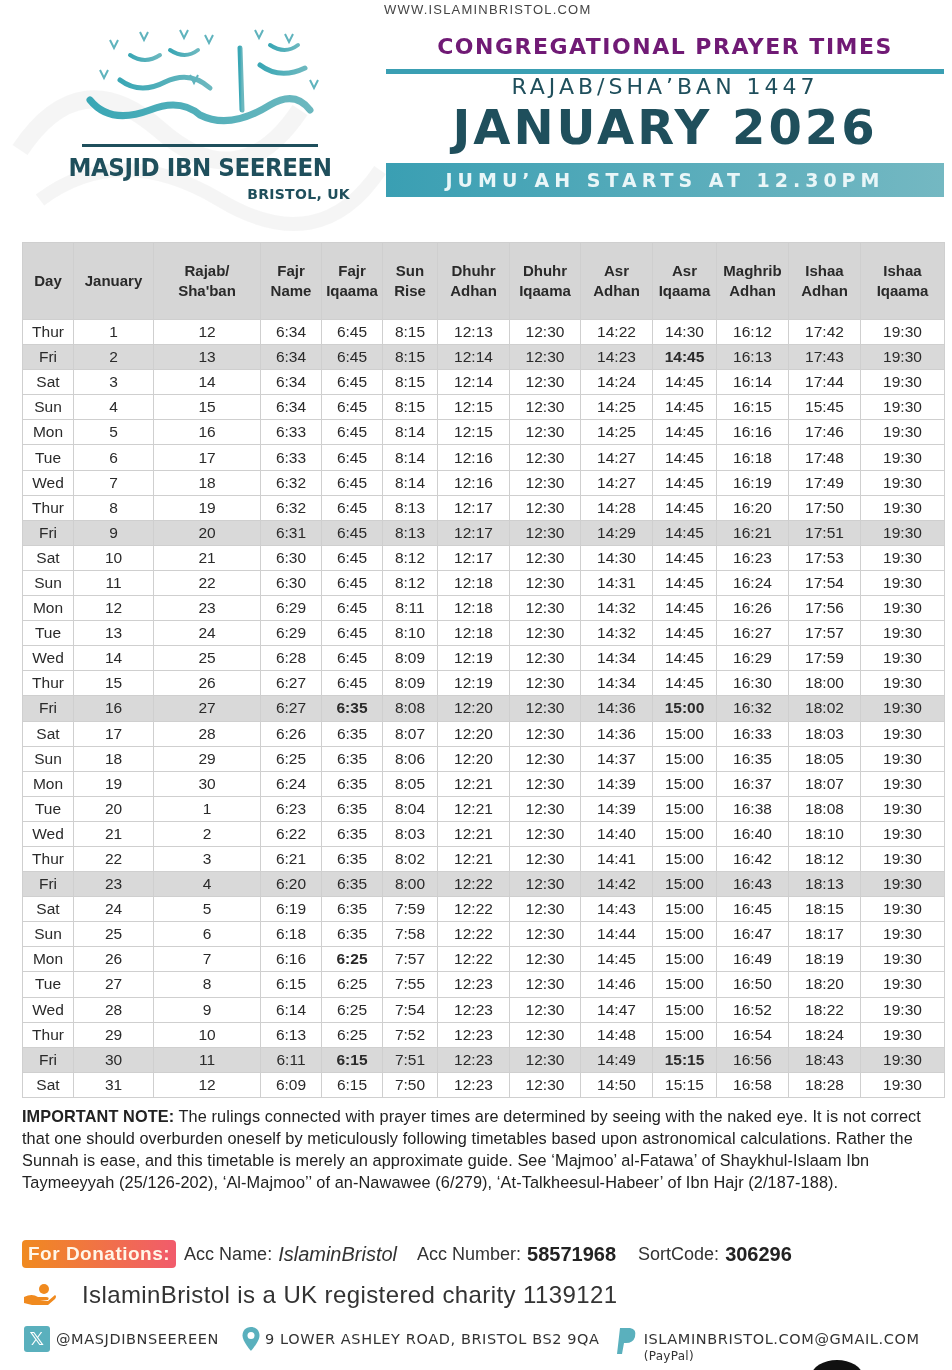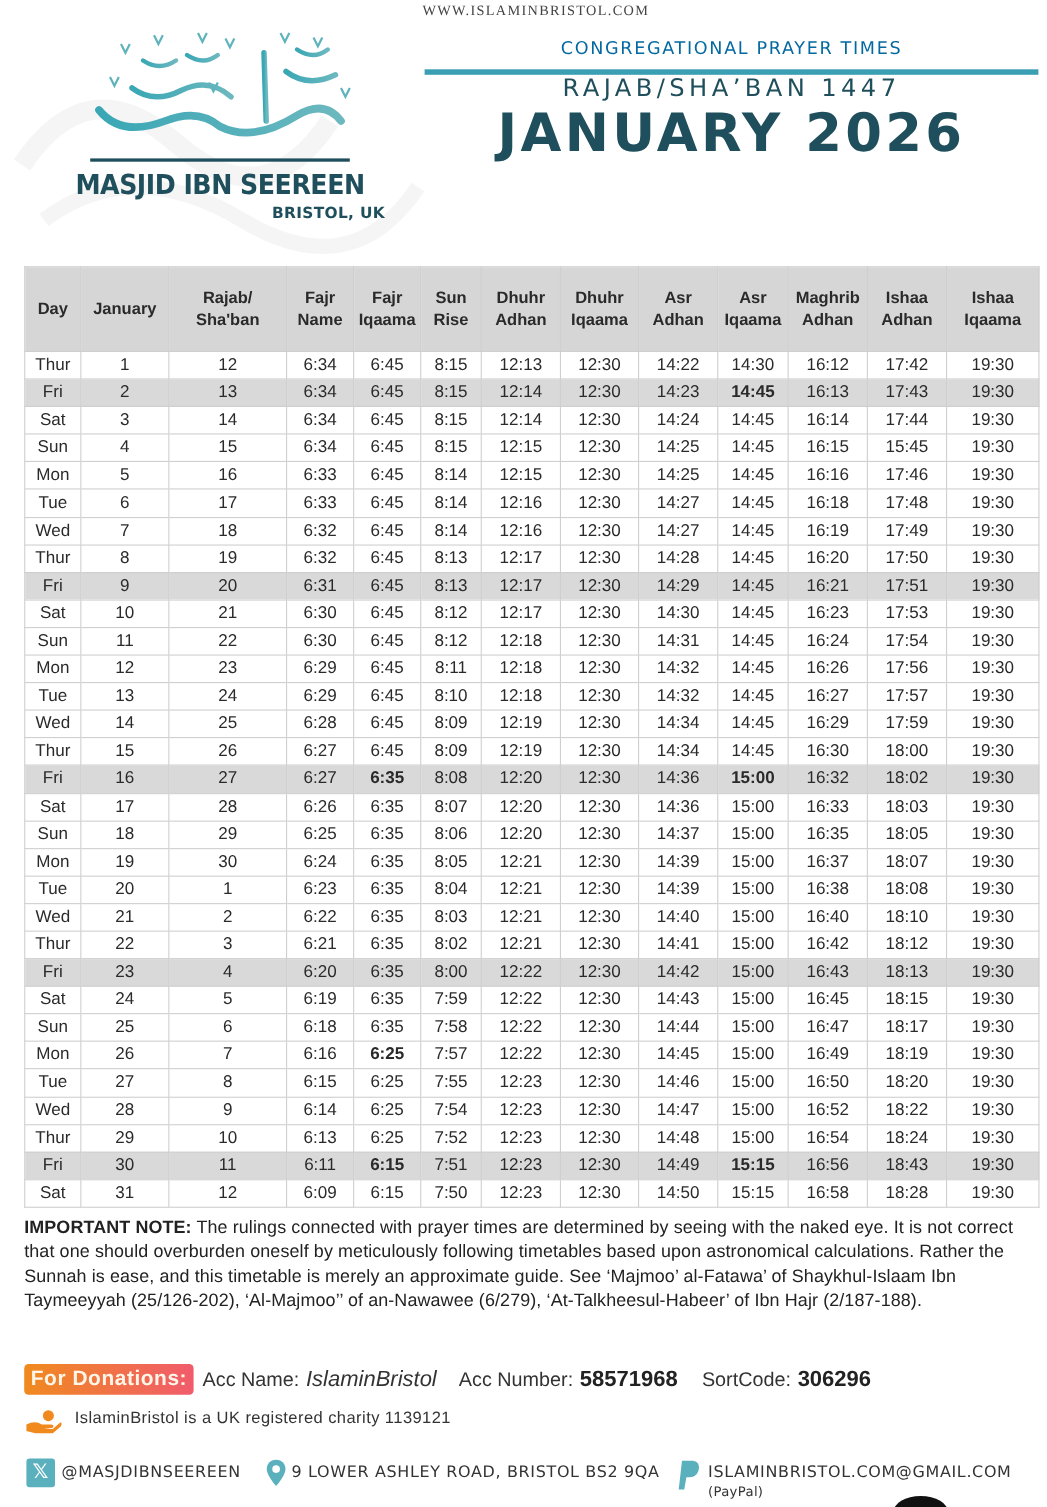--- a/index.html
+++ b/index.html
@@ -7,23 +7,23 @@
   body { font-family: "Liberation Sans", sans-serif; color: #2a2a2a; position: relative; }
 
   
   .watermark { position: absolute; left: 0; top: 0; width: 400px; height: 240px; opacity: 0.06; pointer-events: none; }
   .logo-area { position: absolute; left: 50px; top: 20px; width: 300px; height: 205px; text-align: center; }
   .logo-callig { width: 260px; height: 120px; margin: 0 auto; display: block; }
   .logo-line { width: 236px; height: 3px; background: #1f4f5c; margin: 4px auto 6px; }
   .mosque-name { font-family: "DejaVu Sans", sans-serif; font-size: 25px; font-weight: bold; color: #1f4f5c; letter-spacing: -0.5px; transform: scaleX(0.92); white-space: nowrap; }
   .mosque-loc { font-family: "DejaVu Sans", sans-serif; font-size: 14px; color: #1f4f5c; font-weight: bold; margin-top: 4px; letter-spacing: 0.3px; text-align: right; }
 
-  .site-url { position: absolute; left: 384px; top: 2px; font-family: Liberation Serif, serif; font-size: 13px; letter-spacing: 1.2px; color: #444; }
+  .site-url { position: absolute; left: 384px; top: 2px; font-family: Liberation Sans, sans-serif; font-size: 13px; letter-spacing: 1.2px; color: #444; }
   .title-block { position: absolute; left: 386px; top: 34px; width: 558px; text-align: center; }
-  .congr-title { font-family: "DejaVu Sans", sans-serif; font-size: 16px; font-weight: normal; letter-spacing: 1.5px; color: #0369a1; }
+  .congr-title { font-family: "DejaVu Sans", sans-serif; font-size: 22px; font-weight: bold; letter-spacing: 1.5px; color: #701a75; }
   .title-rule { height: 5px; background: #3a9fb3; margin: 10px 0 0 0; }
   .hijri { font-family: "DejaVu Sans", sans-serif; font-size: 22px; letter-spacing: 4px; color: #1f4f5c; }
   .month { font-family: "DejaVu Sans", sans-serif; font-size: 48px; font-weight: bold; letter-spacing: 3px; color: #1f4f5c; line-height: 1.0; margin-top: 4px; }
   .jumuah-banner { height: 34px; margin-top: 12px; background: linear-gradient(90deg, #3a9fb3, #74b8c2); color: #e9f6f8; font-family: "DejaVu Sans", sans-serif; font-size: 19px; font-weight: bold; letter-spacing: 5px; line-height: 34px; }
 
   
   .timetable { position: absolute; left: 22px; top: 242px; width: 922px; border-collapse: collapse; table-layout: fixed; font-size: 15.5px; }
   .timetable th, .timetable td { border: 1px solid #cfcfcf; text-align: center; color: #2a2a2a; }
   .timetable th { background: #d6d6d6; font-weight: bold; height: 77px; font-size: 15px; line-height: 20px; padding: 0 2px; }
   .timetable td { height: 25.1px; background: #ffffff; }
@@ -35,21 +35,21 @@
   .note b { font-weight: bold; }
 
   
   .donation-row { position: absolute; left: 22px; top: 1240px; display: flex; align-items: center; white-space: nowrap; font-size: 18px; color: #333; }
   .donation-badge { background: linear-gradient(90deg, #f08a1f, #f15b6c); color: #fff6e8; font-weight: bold; font-size: 19px; padding: 3px 6px; border-radius: 4px; margin-right: 8px; letter-spacing: 0.5px; }
   .donation-row .lbl { margin-right: 6px; }
   .donation-row .acc-name { font-style: italic; font-size: 20px; margin-right: 20px; }
   .donation-row .strong { font-weight: bold; font-size: 20px; color: #222; margin-right: 22px; }
   .donation-row .strong.last { margin-right: 0; }
 
-  .charity-row { position: absolute; left: 22px; top: 1281px; display: flex; align-items: flex-start; font-size: 15px; color: #333; letter-spacing: 0.4px; }
+  .charity-row { position: absolute; left: 22px; top: 1281px; display: flex; align-items: center; font-size: 24px; color: #333; letter-spacing: 0.4px; gap: 14px; }
   .charity-icon { width: 36px; height: 24px; margin-right: 10px; }
 
   
   .contact-row { position: absolute; left: 24px; top: 1326px; display: flex; align-items: flex-start; white-space: nowrap; font-family: "DejaVu Sans", sans-serif; font-size: 14.5px; color: #333; letter-spacing: 0.6px; }
   .x-icon { width: 26px; height: 26px; background: #5ab0bd; border-radius: 3px; color: #fff; font-weight: bold; font-size: 18px; text-align: center; line-height: 26px; margin-right: 6px; }
   .contact-row .txt { line-height: 26px; }
   .pin-icon { width: 20px; height: 26px; margin: 0 4px 0 22px; }
   .paypal-icon { width: 22px; height: 30px; margin: 0 6px 0 16px; }
   .paypal-block { display: flex; flex-direction: column; justify-content: center; }
   .paypal-sub { font-size: 12px; letter-spacing: 0.3px; margin-top: -3px; }
@@ -98,20 +98,21 @@
   <div class="mosque-loc">BRISTOL, UK</div>
 </div>
 
 <div class="site-url">WWW.ISLAMINBRISTOL.COM</div>
 
 <div class="title-block">
   <div class="congr-title">CONGREGATIONAL PRAYER TIMES</div>
   <div class="title-rule"></div>
   <div class="hijri">RAJAB/SHA’BAN 1447</div>
   <div class="month">JANUARY 2026</div>
+  <div class="jumuah-banner">JUMU’AH STARTS AT 12.30PM</div>
 </div>
 
 <table class="timetable">
   <colgroup>
     <col style="width:51px">
       <col style="width:80px">
       <col style="width:107px">
       <col style="width:61px">
     <col style="width:61px">
       <col style="width:55px">

